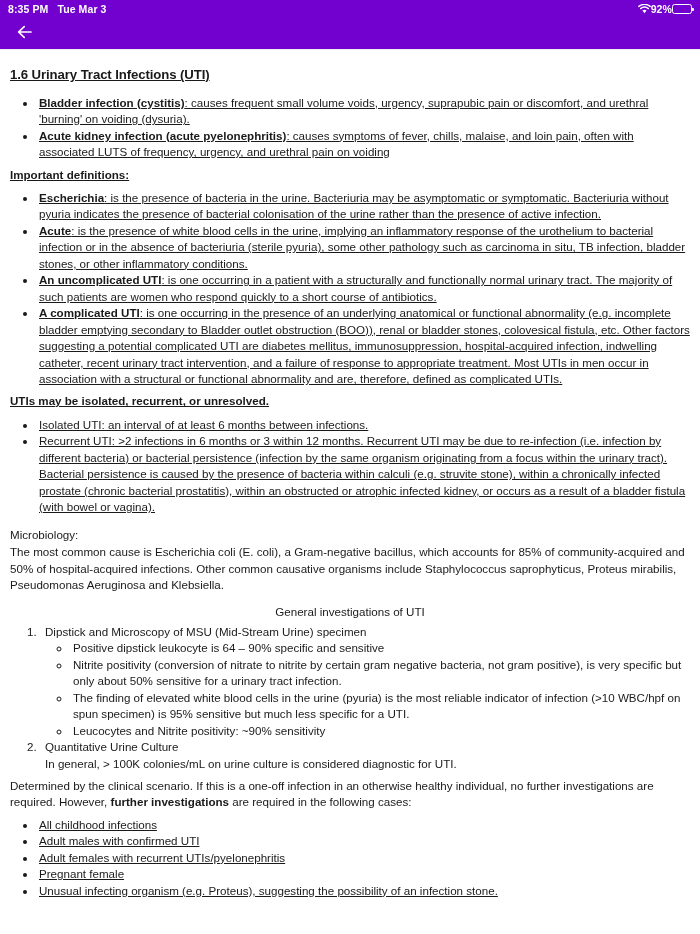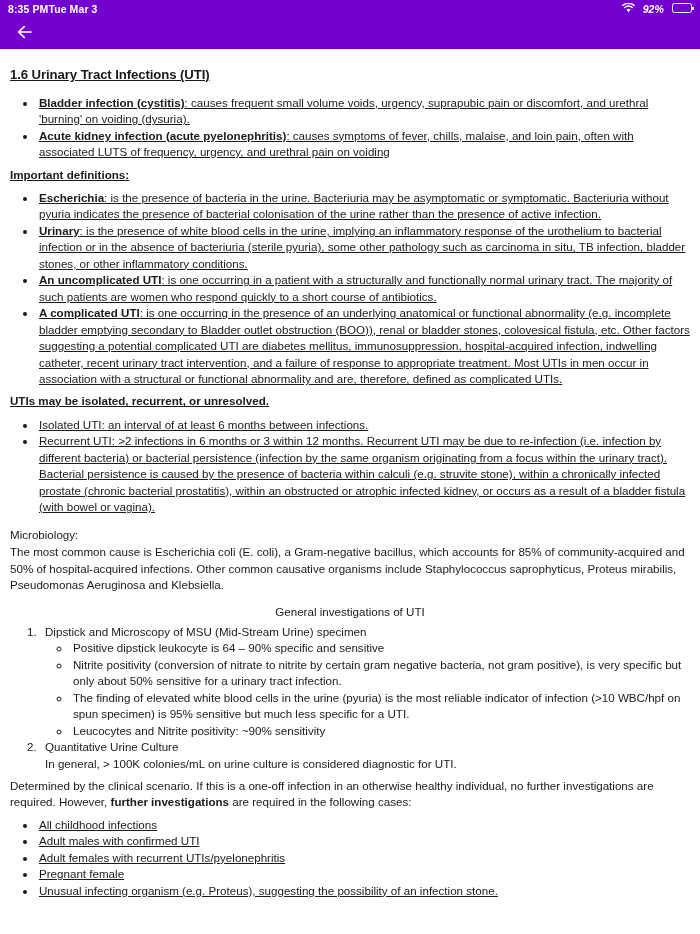--- a/index.html
+++ b/index.html
@@ -23,22 +23,22 @@
     background: #7200CE;
     color: #ffffff;
     display: flex;
     align-items: center;
     padding: 0 8px;
     font-size: 10.5px;
     font-weight: bold;
     letter-spacing: .1px;
     box-sizing: border-box;
   }
-  .status-left { display: flex; align-items: center; }
-  .status-right { margin-left: auto; display: flex; align-items: flex-start; gap: 8px; font-style: italic; }
+  .status-left { display: flex; align-items: center; gap: 9px; }
+  .status-right { margin-left: auto; display: flex; align-items: center; gap: 0; }
   .wifi-icon { display: inline-block; width: 13px; height: 10px; position: relative; }
   .wifi-icon svg { display: block; }
   .batt {
     width: 20px; height: 10px;
     border: 1.3px solid #ffffff;
     border-radius: 2.5px;
     position: relative;
     box-sizing: border-box;
     padding: 1px;
   }
@@ -157,21 +157,21 @@
 
   <ul class="bul">
     <li><b>Bladder infection (cystitis)</b><span>: causes frequent small volume voids, urgency, suprapubic pain or discomfort, and urethral 'burning' on voiding (dysuria).</span></li>
     <li><b>Acute kidney infection (acute pyelonephritis)</b><span>: causes symptoms of fever, chills, malaise, and loin pain, often with associated LUTS of frequency, urgency, and urethral pain on voiding</span></li>
   </ul>
 
   <div class="heading-u">Important definitions:</div>
 
   <ul class="bul">
     <li><b>Escherichia</b><span>: is the presence of bacteria in the urine. Bacteriuria may be asymptomatic or symptomatic. Bacteriuria without pyuria indicates the presence of bacterial colonisation of the urine rather than the presence of active infection.</span></li>
-    <li><b>Urinary</b><span>: is the presence of white blood cells in the urine, implying an inflammatory response of the urothelium to bacterial infection or in the absence of bacteriuria (sterile pyuria), some other pathology such as carcinoma in situ, TB infection, bladder stones, or other inflammatory conditions.</span></li>
+    <li><b>Acute</b><span>: is the presence of white blood cells in the urine, implying an inflammatory response of the urothelium to bacterial infection or in the absence of bacteriuria (sterile pyuria), some other pathology such as carcinoma in situ, TB infection, bladder stones, or other inflammatory conditions.</span></li>
     <li><b>An uncomplicated UTI</b><span>: is one occurring in a patient with a structurally and functionally normal urinary tract. The majority of such patients are women who respond quickly to a short course of antibiotics.</span></li>
     <li><b>A complicated UTI</b><span>: is one occurring in the presence of an underlying anatomical or functional abnormality (e.g. incomplete bladder emptying secondary to Bladder outlet obstruction (BOO)), renal or bladder stones, colovesical fistula, etc. Other factors suggesting a potential complicated UTI are diabetes mellitus, immunosuppression, hospital-acquired infection, indwelling catheter, recent urinary tract intervention, and a failure of response to appropriate treatment. Most UTIs in men occur in association with a structural or functional abnormality and are, therefore, defined as complicated UTIs.</span></li>
   </ul>
 
   <div class="heading-u">UTIs may be isolated, recurrent, or unresolved.</div>
 
   <ul class="bul">
     <li>Isolated UTI: an interval of at least 6 months between infections.</li>
     <li>Recurrent UTI: &gt;2 infections in 6 months or 3 within 12 months. Recurrent UTI may be due to re-infection (i.e. infection by different bacteria) or bacterial persistence (infection by the same organism originating from a focus within the urinary tract). Bacterial persistence is caused by the presence of bacteria within calculi (e.g. struvite stone), within a chronically infected prostate (chronic bacterial prostatitis), within an obstructed or atrophic infected kidney, or occurs as a result of a bladder fistula (with bowel or vagina).</li>
   </ul>

